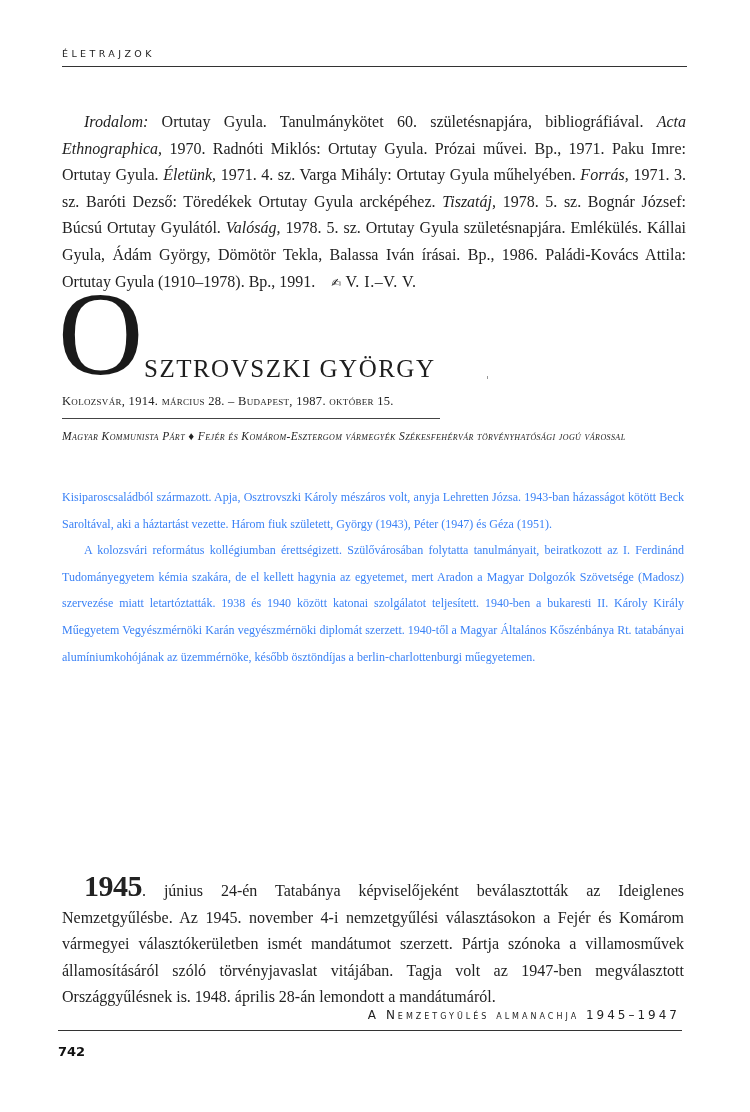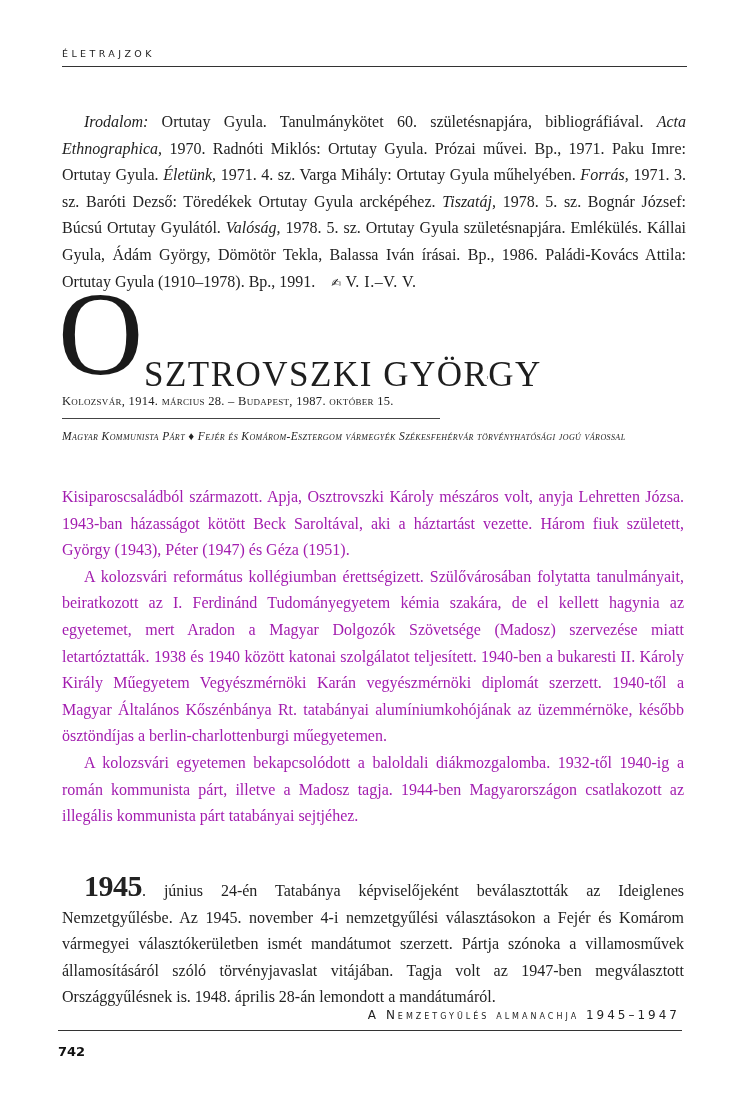--- a/index.html
+++ b/index.html
@@ -5,25 +5,25 @@
   html, body { margin: 0; padding: 0; background: #ffffff; }
   body { width: 750px; height: 1112px; position: relative; overflow: hidden; color: #1a1a1a; font-family: "Liberation Serif", "DejaVu Serif", serif; }
   .running-head { position: absolute; top: 48px; left: 62px; font-family: "DejaVu Sans", sans-serif; font-size: 9.5px; letter-spacing: 3.4px; color: #222; }
   .head-rule { position: absolute; top: 66px; left: 62px; width: 625px; height: 0; border-top: 1.5px solid #333; }
   .lit { position: absolute; top: 77px; left: 62px; width: 624px; font-size: 16px; line-height: 26.6px; text-align: justify; text-indent: 22px; color: #222; margin-top: 32px; }
   .lit i { font-style: italic; }
   .sig { white-space: nowrap; }
   .sig .hand { font-family: "DejaVu Sans", sans-serif; font-size: 12px; margin-right: 4px; }
   .sig .initials { font-variant: small-caps; letter-spacing: .5px; }
   .bigO { position: absolute; top: 276px; left: 58px; font-size: 118px; line-height: 118px; color: #1a1a1a; font-family: "Liberation Serif", serif; }
-  .name { position: absolute; top: 355px; left: 144px; font-size: 35px; letter-spacing: 1.5px; color: #1e1e1e; }
+  .name { position: absolute; top: 355px; left: 144px; font-size: 25px; letter-spacing: 1.5px; color: #1e1e1e; }
   .dates { position: absolute; top: 394px; left: 62px; font-size: 12.5px; font-variant: small-caps; letter-spacing: .3px; color: #222; }
   .short-rule { position: absolute; top: 418px; left: 62px; width: 378px; border-top: 1.2px solid #444; }
   .party { position: absolute; top: 428px; left: 62px; width: 630px; font-size: 11.5px; line-height: 16px; font-variant: small-caps; letter-spacing: .4px; color: #222; font-style: italic; }
-  .body { position: absolute; top: 484px; left: 62px; width: 622px; font-size: 16px; line-height: 26.6px; text-align: justify; color: #a21caf; }
+  .body { position: absolute; top: 484px; left: 62px; width: 622px; font-size: 12px; line-height: 26.6px; text-align: justify; color: #3b82f6; }
   .body p { margin: 0; text-indent: 22px; }
   .body p.first { text-indent: 0; }
   .p2 { position: absolute; top: 878px; left: 62px; width: 622px; font-size: 16px; line-height: 26.6px; text-align: justify; color: #222; }
   .p2 p { margin: 0; text-indent: 22px; }
   .year { font-size: 30px; font-weight: bold; line-height: 10px; letter-spacing: -0.5px; }
   .foot-rule { position: absolute; top: 1030px; left: 58px; width: 624px; border-top: 1.5px solid #333; }
   .page-num { position: absolute; top: 1044px; left: 58px; font-family: "DejaVu Sans", sans-serif; font-weight: bold; font-size: 13px; color: #111; }
   .foot-title { position: absolute; top: 1008px; right: 70px; font-family: "DejaVu Sans", sans-serif; font-size: 12px; letter-spacing: 3px; font-variant: small-caps; color: #222; }
   .stray-dot { position: absolute; top: 376px; left: 487px; width: 1px; height: 3px; background: #999; }
 </style>
@@ -40,21 +40,20 @@
 <div class="stray-dot"></div>
 
 <div class="dates">Kolozsvár, 1914. március 28. – Budapest, 1987. október 15.</div>
 <div class="short-rule"></div>
 
 <div class="party"><span>Magyar Kommunista Párt</span> <span>♦</span> <span>Fejér és Komárom-Esztergom vármegyék Székesfehérvár törvényhatósági jogú várossal</span></div>
 
 <div class="body">
   <p class="first">Kisiparoscsaládból származott. Apja, Osztrovszki Károly mészáros volt, anyja Lehretten Józsa. 1943-ban házasságot kötött Beck Saroltával, aki a háztartást vezette. Három fiuk született, György (1943), Péter (1947) és Géza (1951).</p>
   <p>A kolozsvári református kollégiumban érettségizett. Szülővárosában folytatta tanulmányait, beiratkozott az I. Ferdinánd Tudományegyetem kémia szakára, de el kellett hagynia az egyetemet, mert Aradon a Magyar Dolgozók Szövetsége (Madosz) szervezése miatt letartóztatták. 1938 és 1940 között katonai szolgálatot teljesített. 1940-ben a bukaresti II. Károly Király Műegyetem Vegyészmérnöki Karán vegyészmérnöki diplomát szerzett. 1940-től a Magyar Általános Kőszénbánya Rt. tatabányai alumíniumkohójának az üzemmérnöke, később ösztöndíjas a berlin-charlottenburgi műegyetemen.</p>
-  <p>A kolozsvári egyetemen bekapcsolódott a baloldali diákmozgalomba. 1932-től 1940-ig a román kommunista párt, illetve a Madosz tagja. 1944-ben Magyarországon csatlakozott az illegális kommunista párt tatabányai sejtjéhez.</p>
 </div>
 
 <div class="p2">
   <p><span class="year">1945</span><span>. június 24-én Tatabánya képviselőjeként beválasztották az Ideiglenes Nemzetgyűlésbe. Az 1945. november 4-i nemzetgyűlési választásokon a Fejér és Komárom vármegyei választókerületben ismét mandátumot szerzett. Pártja szónoka a villamosművek államosításáról szóló törvényjavaslat vitájában. Tagja volt az 1947-ben megválasztott Országgyűlésnek is. 1948. április 28-án lemondott a mandátumáról.</span></p>
 </div>
 
 <div class="foot-rule"></div>
 <div class="page-num">742</div>
 <div class="foot-title">A Nemzetgyűlés almanachja 1945–1947</div>
 

